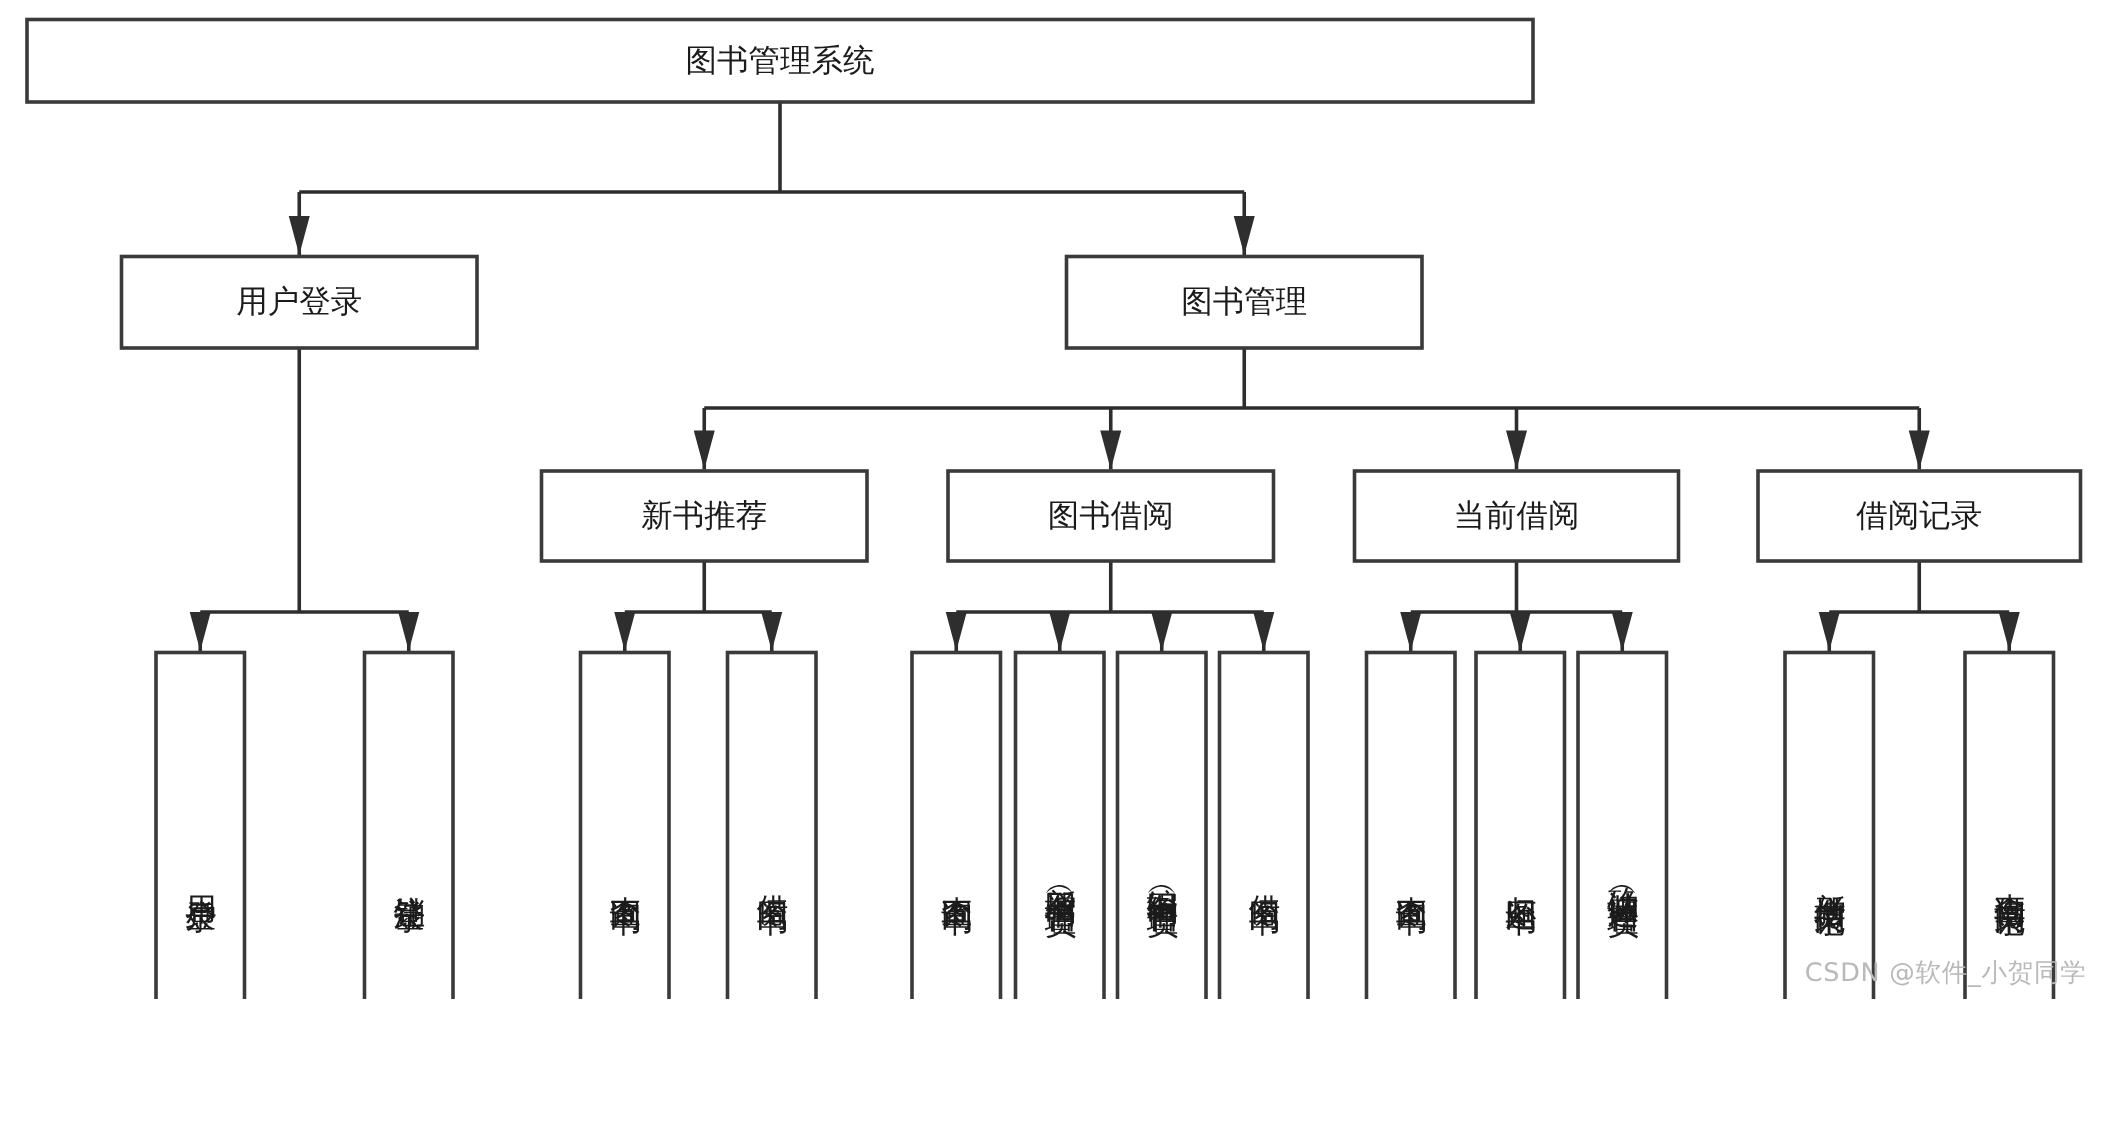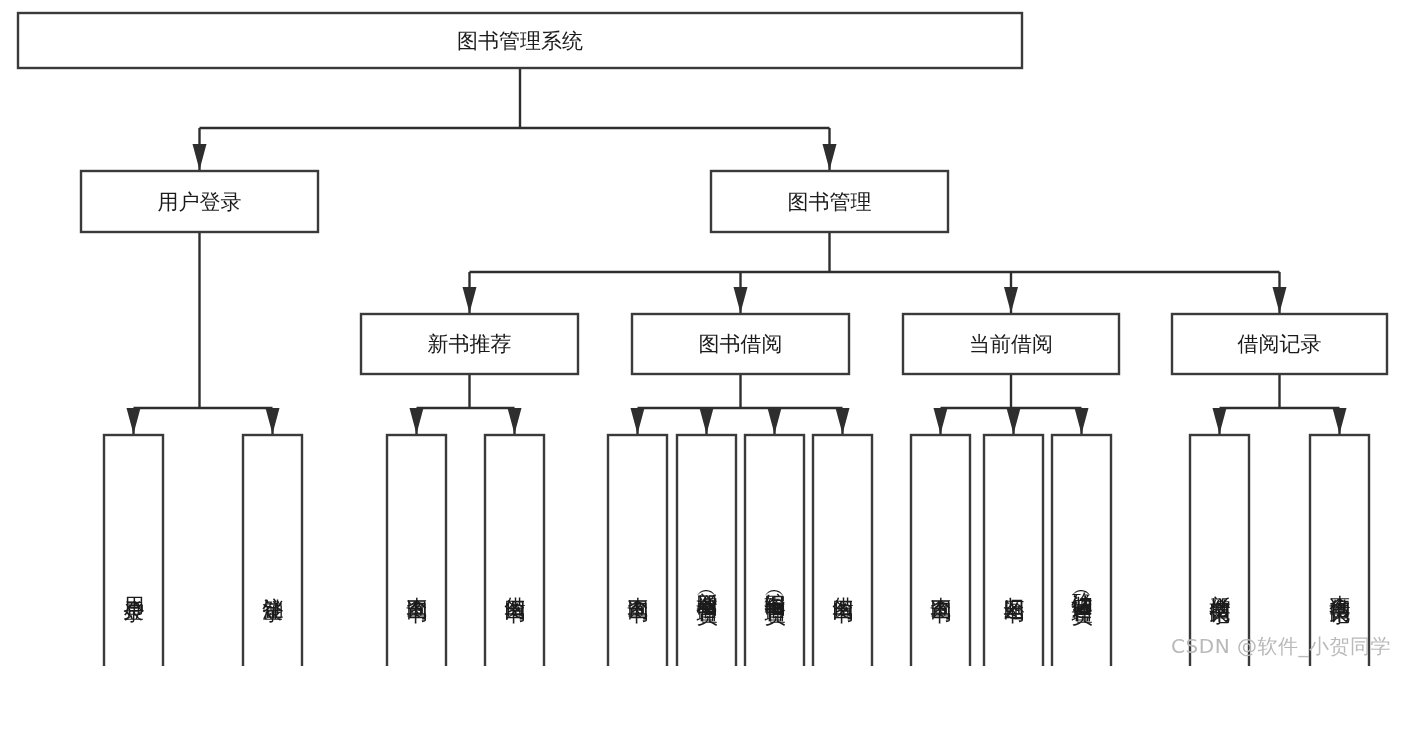--- a/index.html
+++ b/index.html
@@ -61,21 +61,21 @@
     justify-content: center;
     text-align: center;
     white-space: nowrap;
     pointer-events: none;
   }
   .watermark {
     position: absolute;
     right: 14px;
     bottom: 6px;
     font-family: "DejaVu Sans", "Liberation Sans", sans-serif;
-    font-size: 20px;
+    font-size: 17px;
     color: #b9b9b9;
     letter-spacing: 0.5px;
     white-space: nowrap;
   }
 </style>
 </head>
 <body>
 
 <div id="diagram-root">
 

